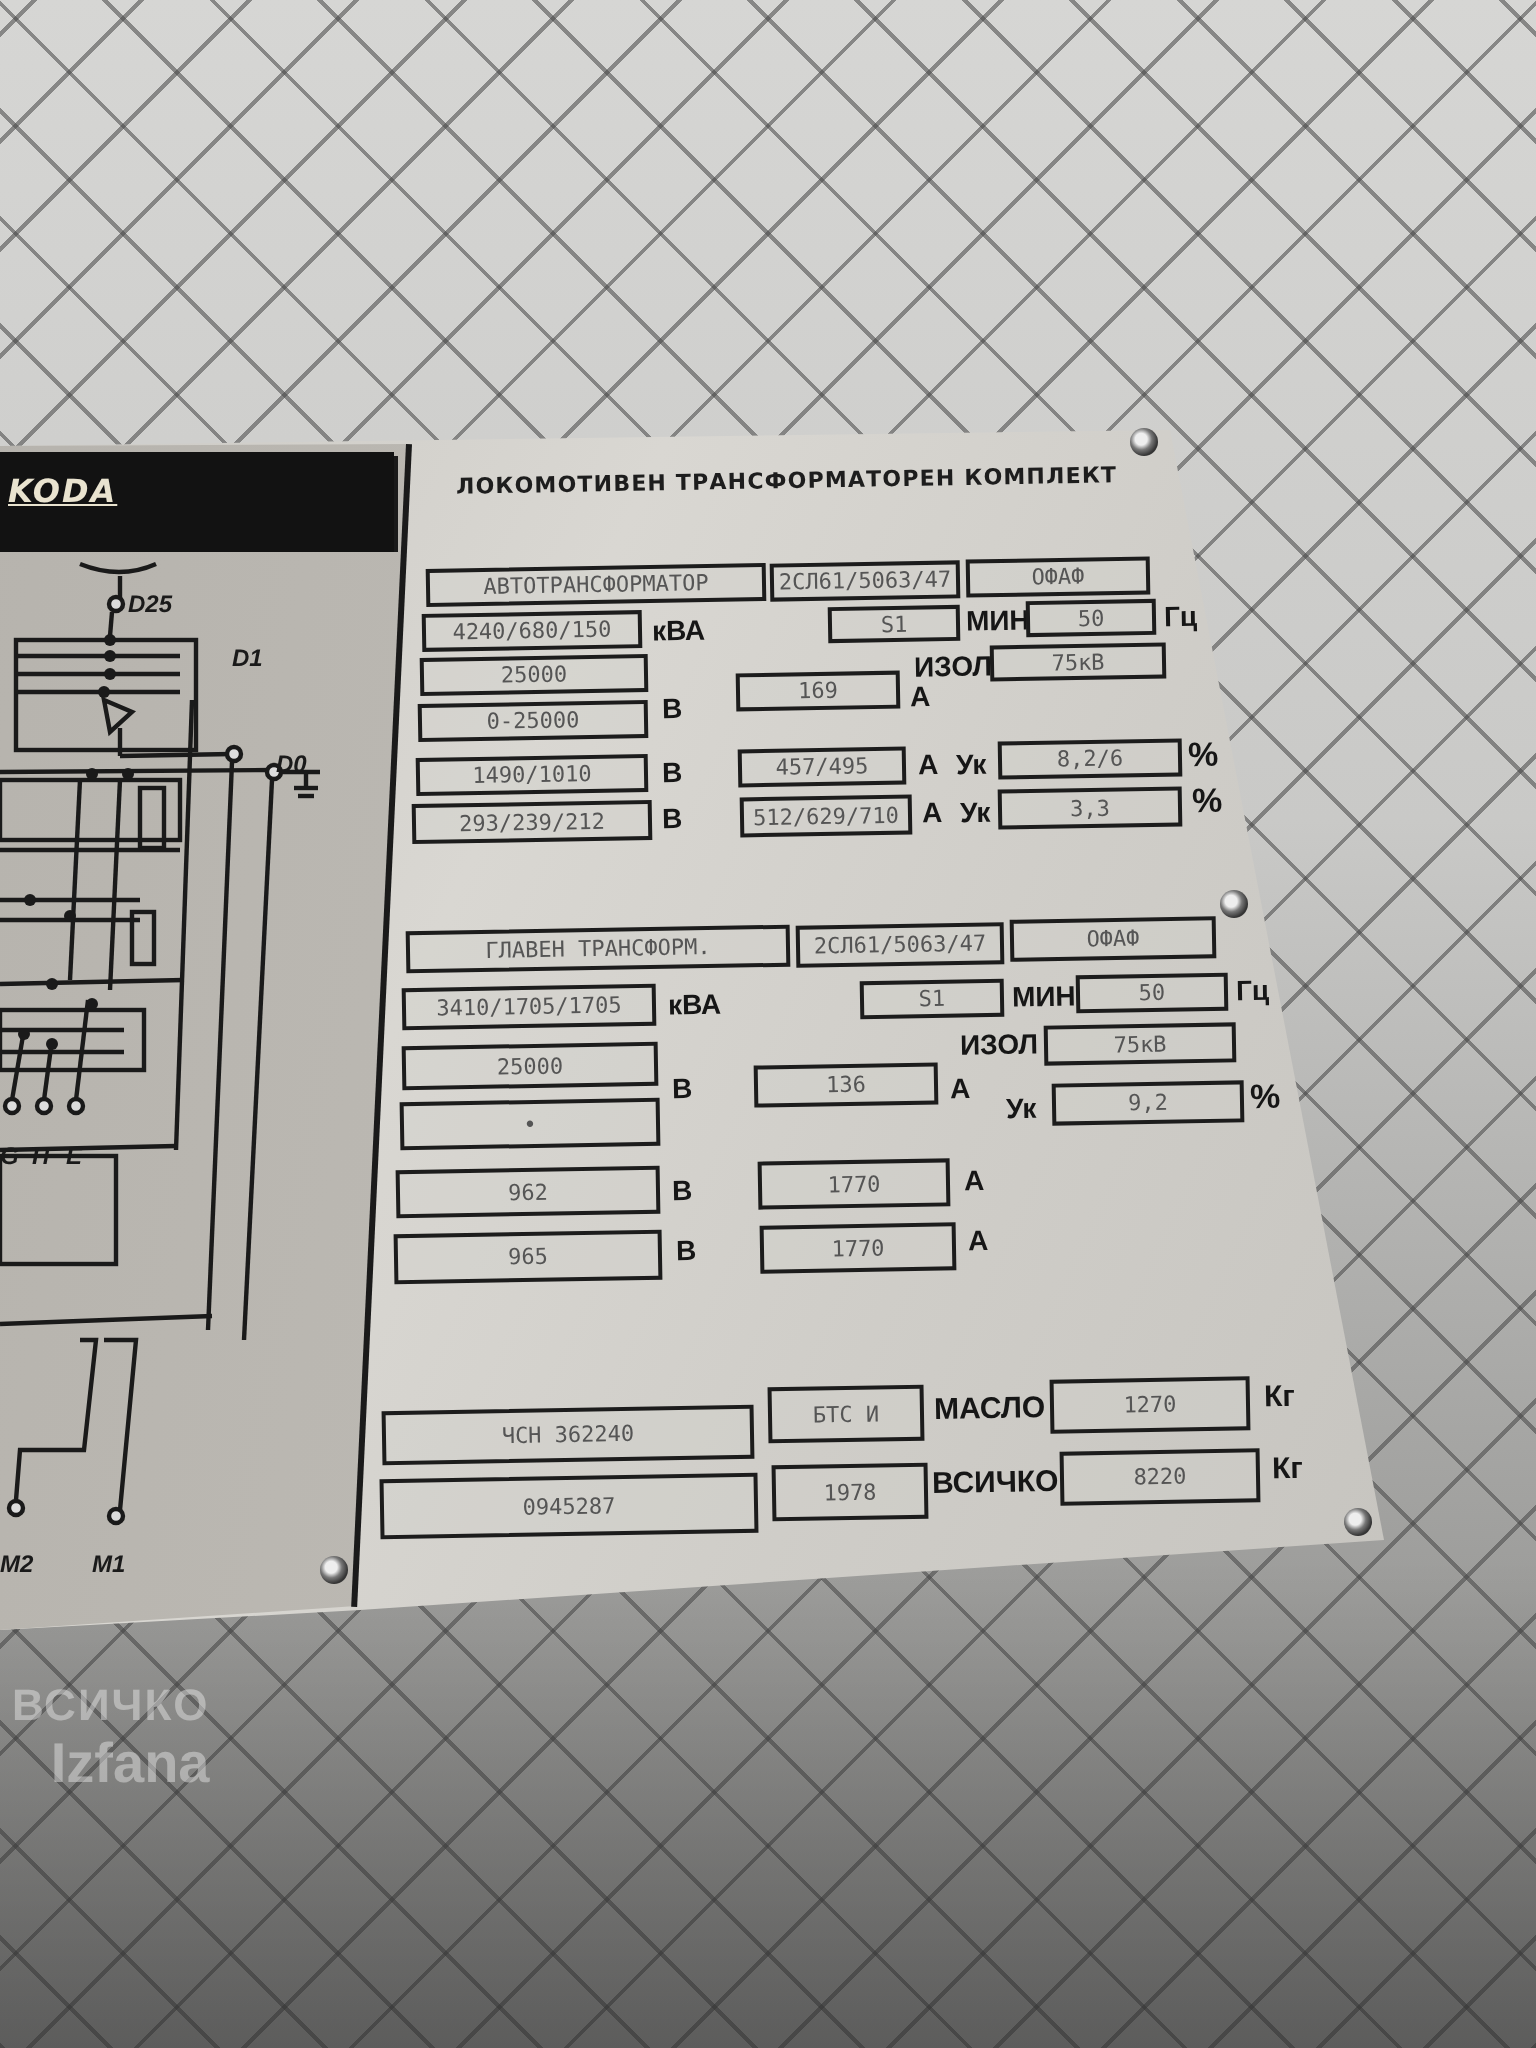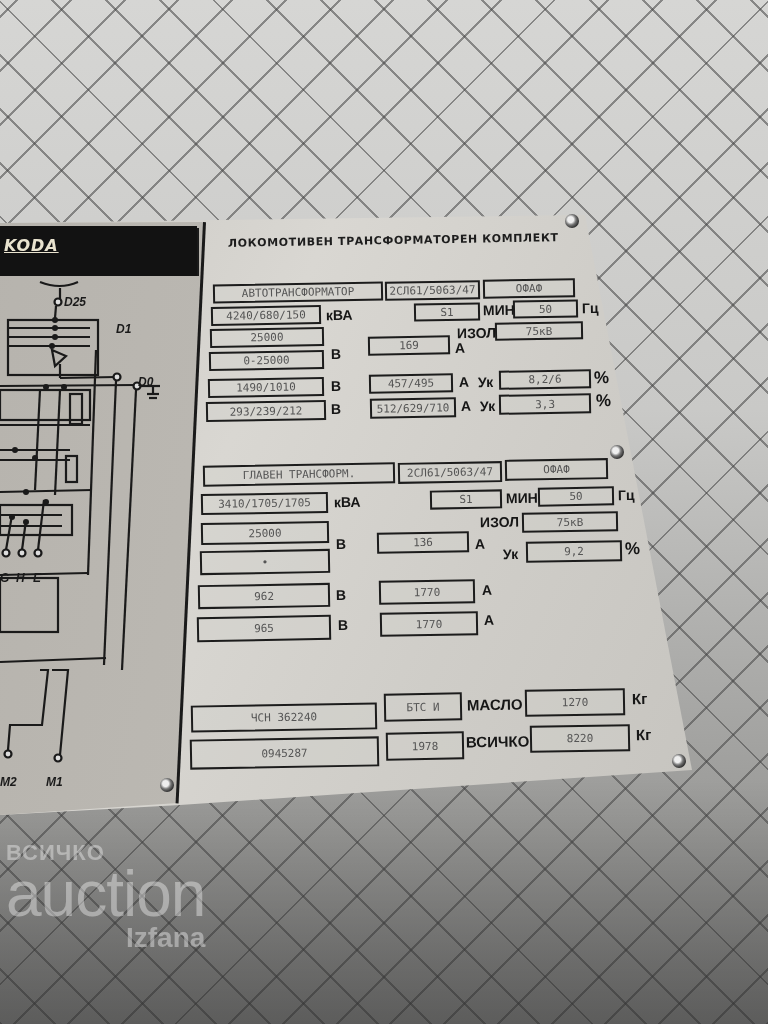--- a/index.html
+++ b/index.html
@@ -216,15 +216,14 @@
   <div class="u" style="left:636px;top:726px;font-size:15px;">Кг</div>
 
   <div class="screw" style="left:565px;top:214px;"></div>
   <div class="screw" style="left:610px;top:445px;"></div>
   <div class="screw" style="left:672px;top:754px;"></div>
   <div class="screw" style="left:160px;top:778px;"></div>
 </div>
 
 <div class="watermark">
   <div class="wm-top">ВСИЧКО</div>
-  <div class="wm-main">auction</div>
   <div class="wm-bottom">Izfana</div>
 </div>
 
 </body></html>

